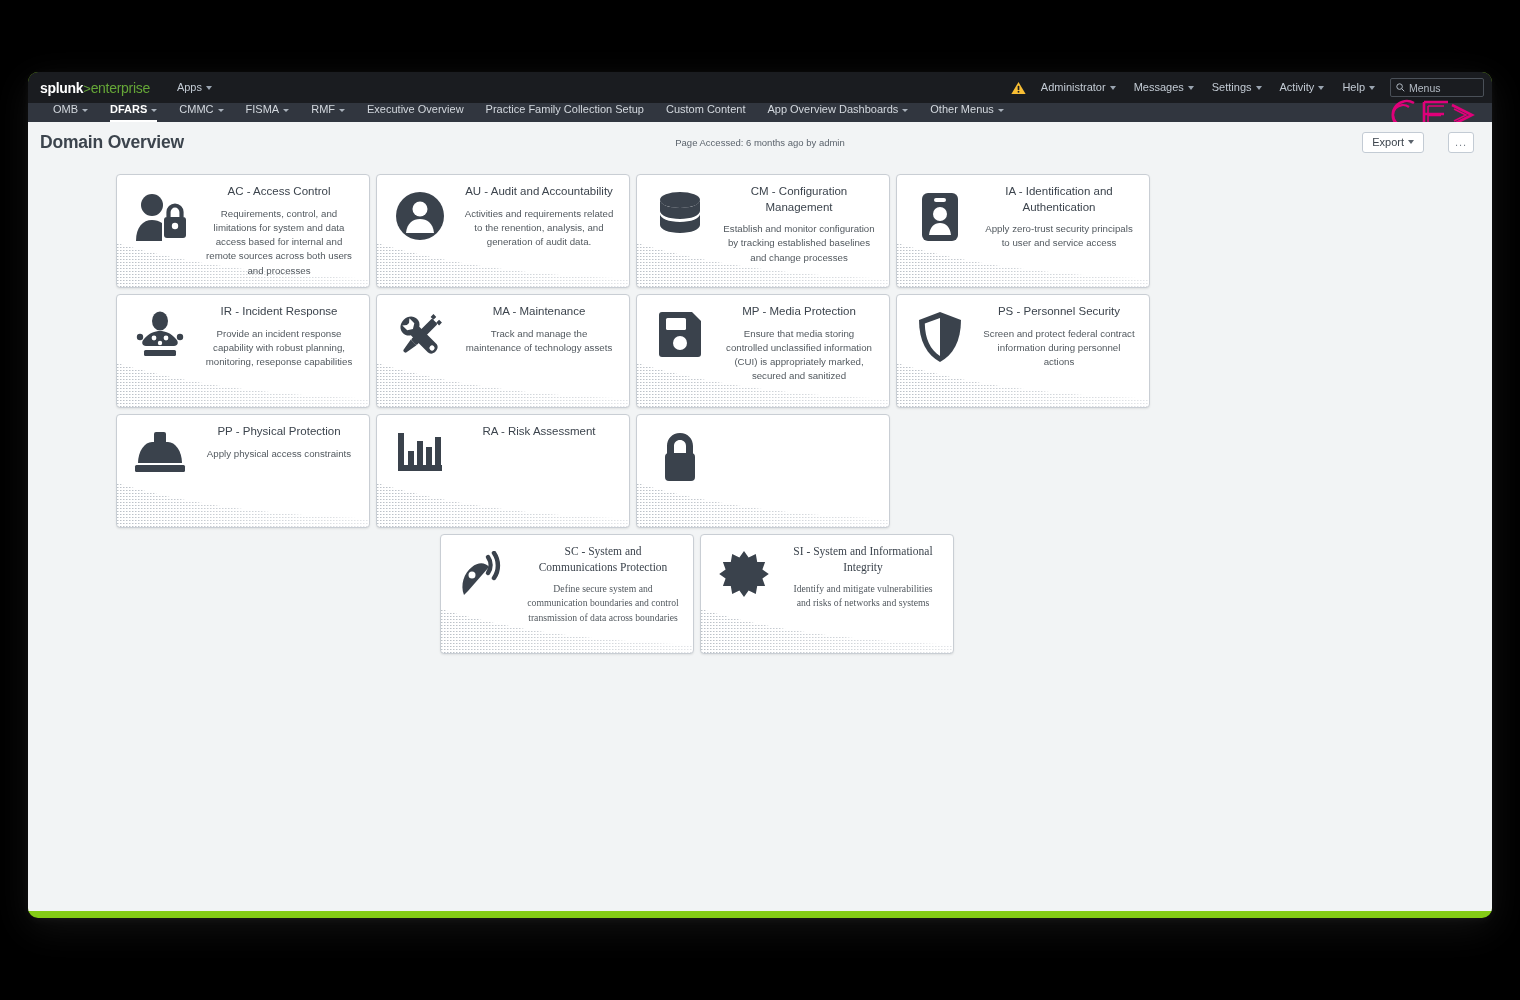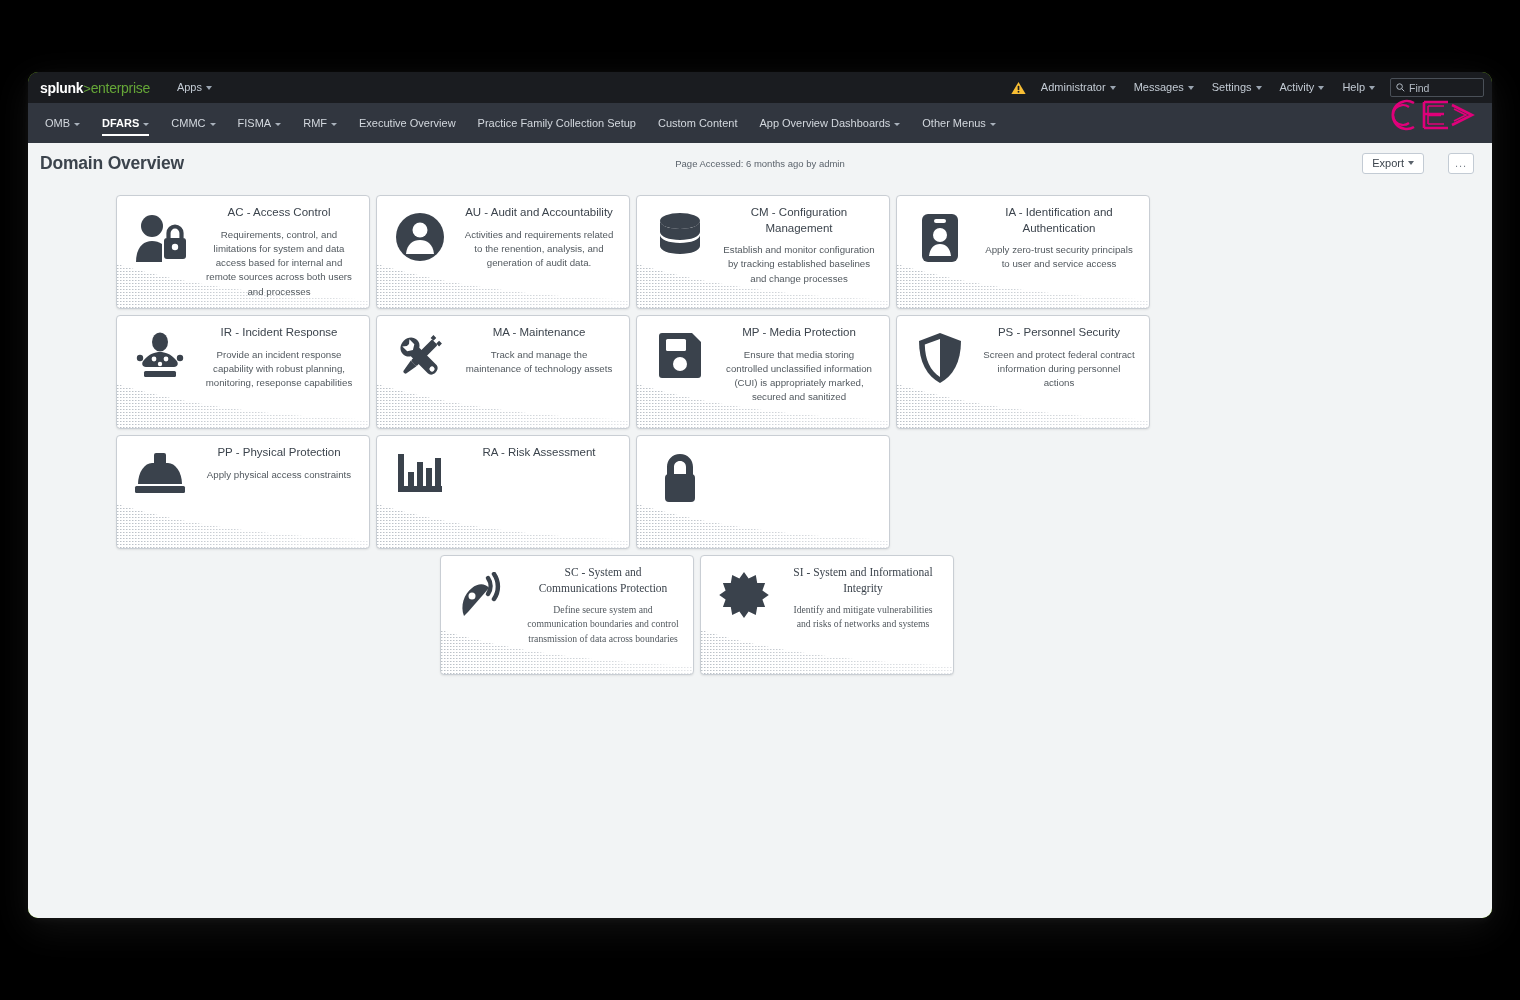--- a/index.html
+++ b/index.html
@@ -77,25 +77,25 @@
     border-radius: 2px;
     background: #1a1c20;
     padding: 0 5px;
     margin-left: 6px;
   }
   .find-box .fi { margin-right: 4px; display:flex; }
   .find-box .ftext { color: #b4bcc5; font-size: 10.5px; }
 
   
   .navbar {
-    height: 40px;
+    height: 19px;
     background: #31363f;
     display: flex;
-    align-items: center;
-    padding-left: 6px;
+    align-items: flex-end;
+    padding-left: 14px;
     position: relative;
   }
   .nav-item {
     color: #d3d8de;
     font-size: 11px;
     padding: 0 11px;
     line-height: 26px;
     white-space: nowrap;
     cursor: pointer;
     position: relative;
@@ -291,21 +291,21 @@
         <span>Help</span><span class="caret"></span>
       </div>
 
       <div class="find-box">
         <span class="fi">
           <svg width="9" height="9" viewBox="0 0 10 10">
               <circle cx="4" cy="4" r="3.1" fill="none" stroke="#b4bcc5" stroke-width="1.1"></circle>
               <line x1="6.3" y1="6.3" x2="9.2" y2="9.2" stroke="#b4bcc5" stroke-width="1.1"></line>
             </svg>
         </span>
-        <span class="ftext">Find</span>
+        <span class="ftext">Menus</span>
       </div>
     </div>
 
     <div class="navbar">
       <div class="nav-item">
         <span>OMB</span><span class="nav-caret"></span>
       </div>
       <div class="nav-item active">
         <span>DFARS</span><span class="nav-caret"></span>
       </div>

